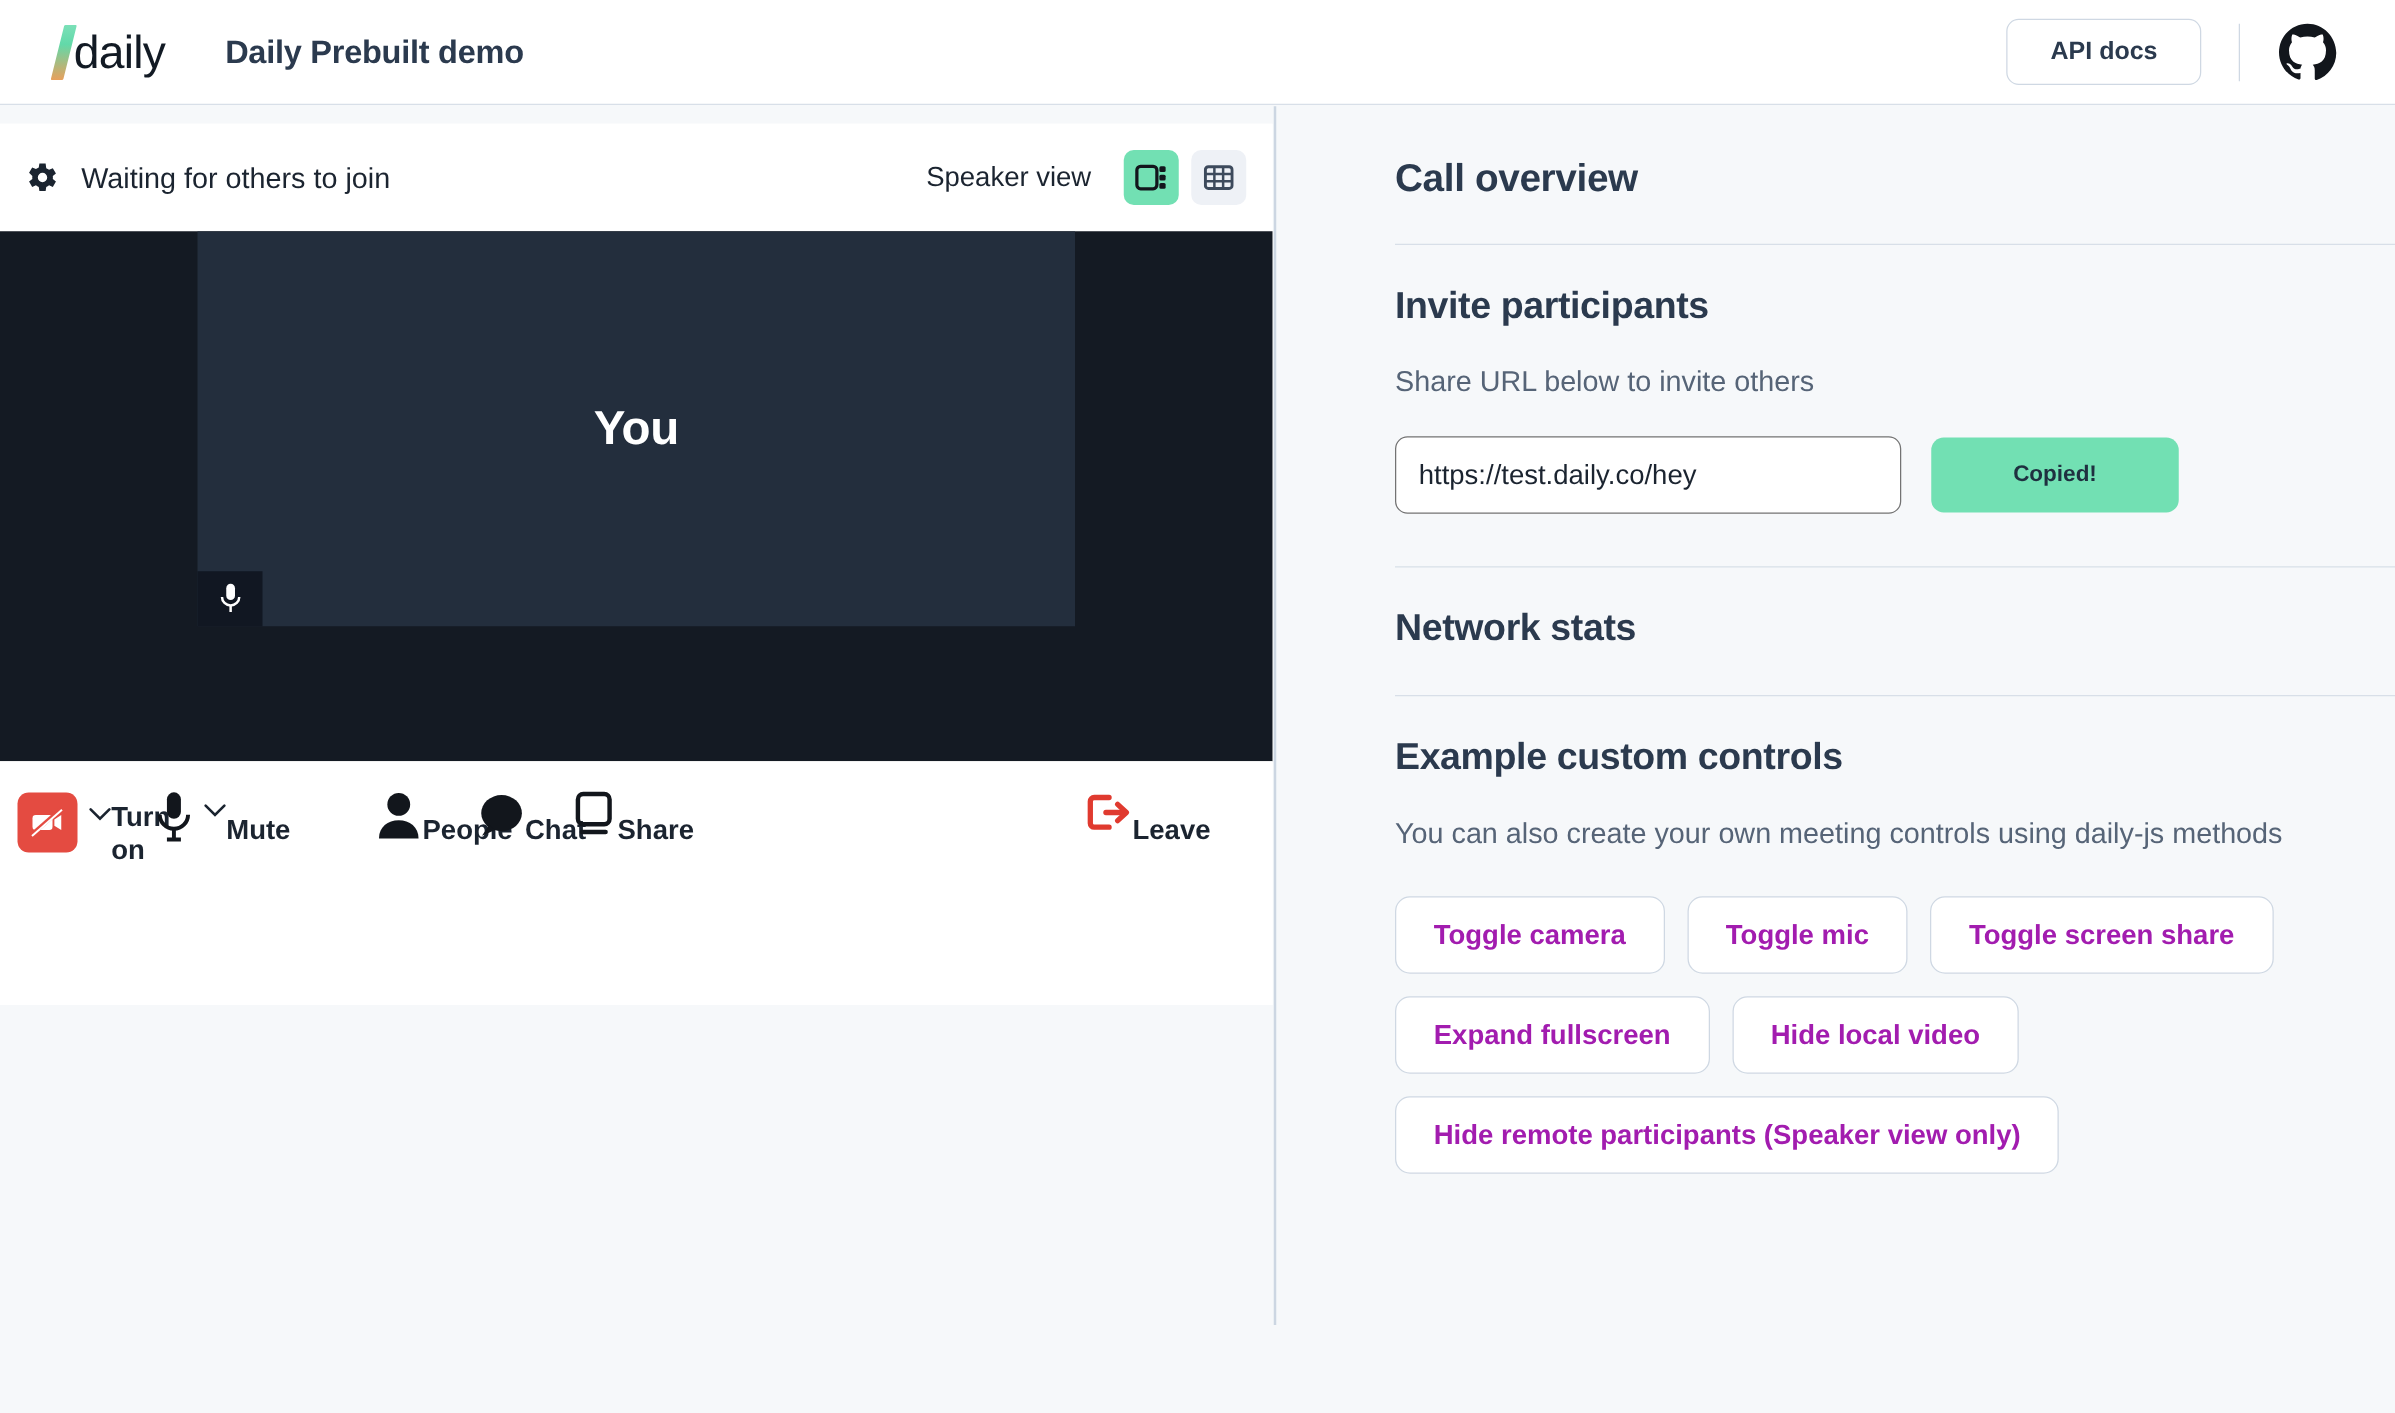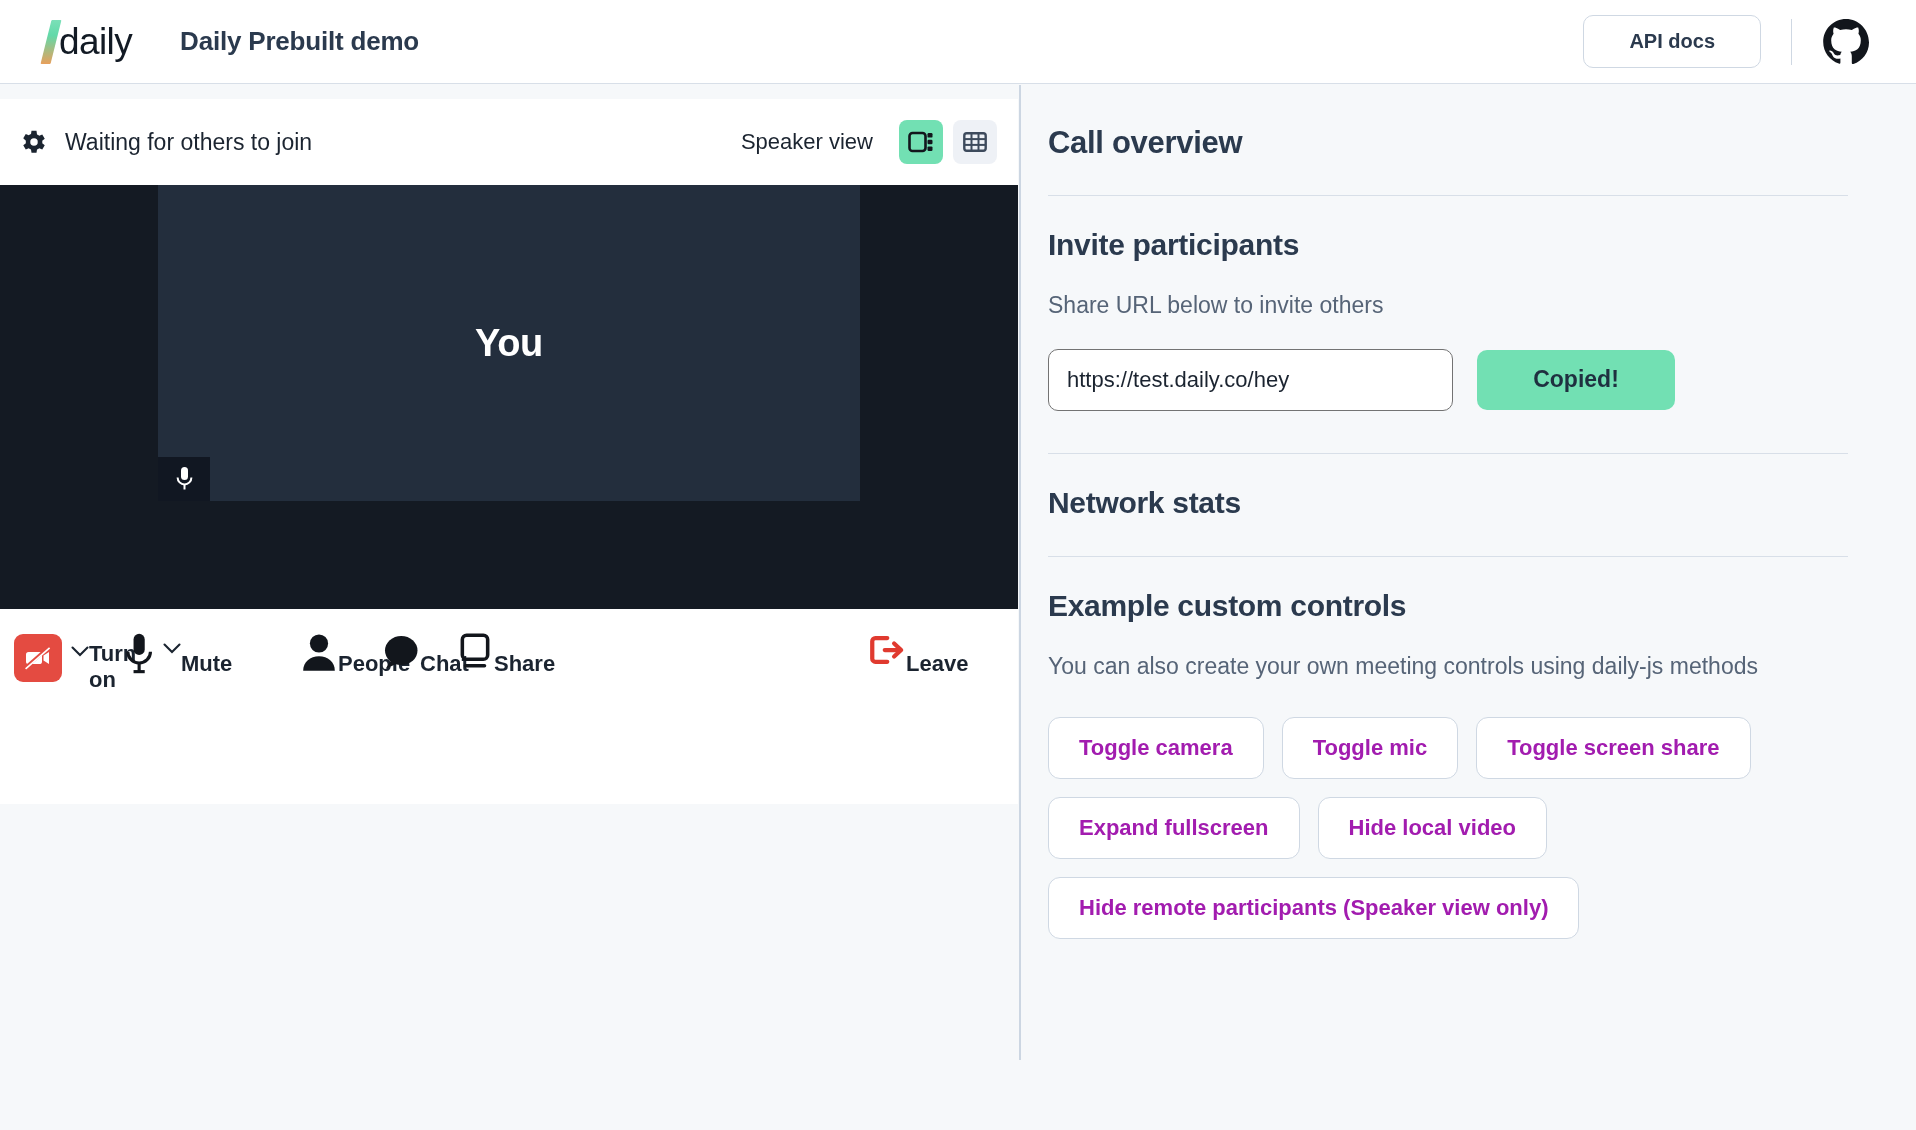--- a/index.html
+++ b/index.html
@@ -49,21 +49,21 @@
   .header-right {
     margin-left: auto;
     display: flex;
     align-items: center;
     margin-right: 46px;
   }
   .api-docs-btn {
     border: 1px solid #cfd8e3;
     border-radius: 10px;
     background: #ffffff;
-    padding: 14px 45px;
+    padding: 14px 34px;
     font-size: 20px;
     font-weight: bold;
     color: #2b3a4e;
     font-family: "Liberation Sans", sans-serif;
     cursor: pointer;
   }
   .header-divider {
     width: 1px; height: 46px;
     background: #cfd8e3;
     margin: 0 30px;
@@ -193,21 +193,21 @@
   }
   .chevron {
     margin-left: 9px;
     margin-top: 12px;
     width: 18px; height: 11px;
   }
 
   
   .sidebar {
     position: absolute;
-    left: 1048px; top: 0;
+    left: 1116px; top: 0;
     width: 800px;
   }
   .sb-h1 {
     font-size: 31px;
     font-weight: bold;
     color: #2b3a4e;
     padding-top: 40px;
     letter-spacing: -0.3px;
   }
   .sb-rule {
@@ -244,21 +244,21 @@
     color: #1b2430;
     font-family: "Liberation Sans", sans-serif;
     outline: none;
   }
   .copy-btn {
     margin-left: 24px;
     width: 198px; height: 60px;
     background: #72e0b3;
     border: none;
     border-radius: 10px;
-    font-size: 23px;
+    font-size: 18px;
     font-weight: bold;
     color: #1f3040;
     font-family: "Liberation Sans", sans-serif;
     cursor: pointer;
     text-align: center;
   }
   .ctrl-grid {
     display: flex;
     flex-wrap: wrap;
     gap: 18px;

